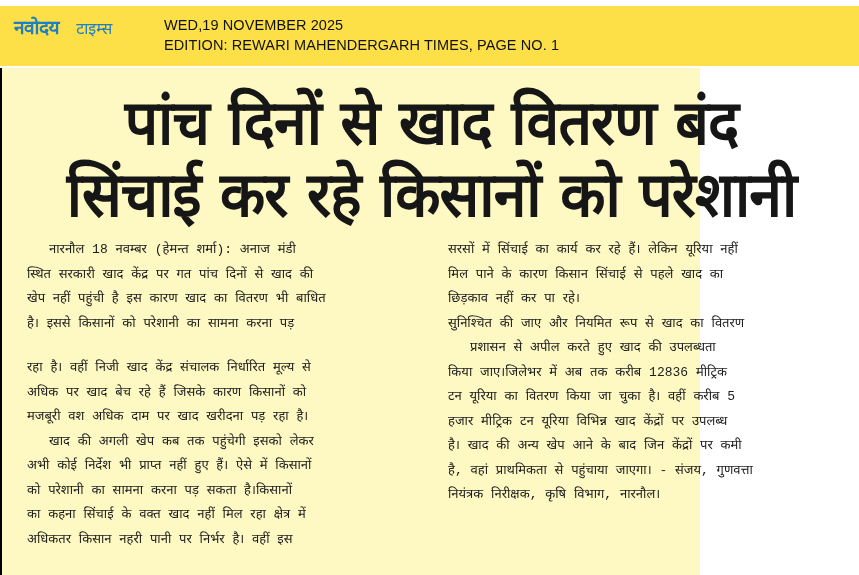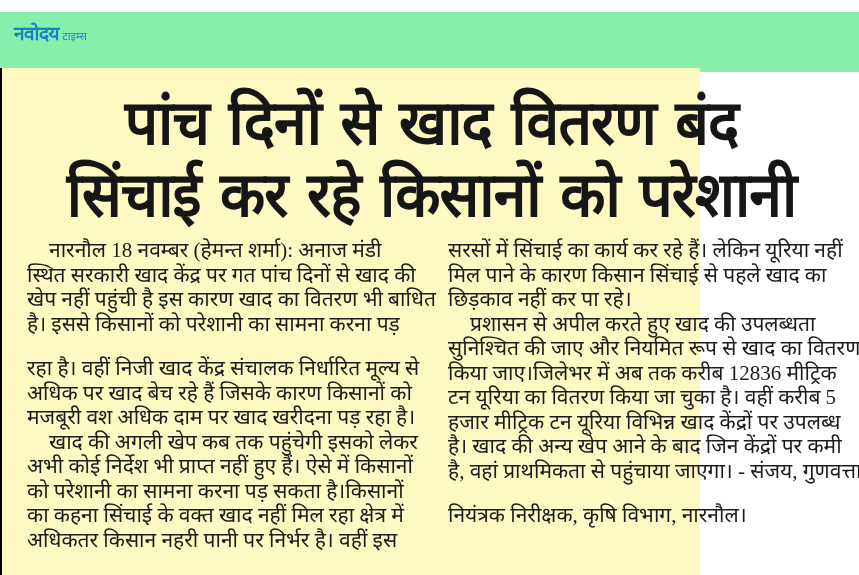--- a/index.html
+++ b/index.html
@@ -1,33 +1,33 @@
 <!DOCTYPE html>
 <html><head>
 <meta charset="utf-8">
 <style>
   * { margin: 0; padding: 0; box-sizing: border-box; }
   html, body { width: 859px; height: 575px; overflow: hidden; background: #ffffff; }
   body { position: relative; font-family: "DejaVu Sans", sans-serif; color: #1a1a1a; }
 
   .topbar {
-    position: absolute; left: 0; top: 12px; width: 859px; height: 60px;
-    background: #86efac;
+    position: absolute; left: 0; top: 6px; width: 859px; height: 60px;
+    background: #fde047;
   }
   .logo {
     position: absolute; left: 14px; top: 8px; height: 26px;
     display: flex; align-items: baseline; white-space: nowrap;
   }
   .logo-main {
     font-family: "DejaVu Sans", sans-serif; font-weight: bold;
     font-size: 19px; color: #1f7fc4; letter-spacing: -0.5px;
   }
   .logo-sub {
     font-family: "DejaVu Sans", sans-serif;
-    font-size: 11px; color: #1f7fc4; margin-left: 3px;
+    font-size: 16px; color: #1f7fc4; margin-left: 17px;
   }
   .edition-info {
     position: absolute; left: 164px; top: 9px;
     font-family: "Liberation Sans", sans-serif; font-size: 14.5px;
     line-height: 20px; color: #111; letter-spacing: 0.1px;
   }
   .edition-info div { white-space: nowrap; }
 
   .clip {
     position: absolute; left: 0; top: 68px; width: 700px; height: 515px;
@@ -44,36 +44,40 @@
   .headline .line {
     display: block; white-space: nowrap;
     font-size: 62px; line-height: 74px;
     transform: scaleX(0.74); transform-origin: center;
     letter-spacing: -1px;
   }
   .headline .line2 { margin-top: -2px; }
 
   .col {
     position: absolute; top: 170px;
-    font-family: Liberation Serif, serif;
-    font-size: 21px; line-height: 24.5px; color: #1c1c1c;
+    font-family: Liberation Mono, monospace;
+    font-size: 13px; line-height: 24.5px; color: #1c1c1c;
   }
   .col-left { left: 25px; width: 392px; }
   .col-right { left: 446px; width: 393px; }
   .para { text-align: justify; text-align-last: left; }
   .para .ln { display: block; white-space: nowrap; overflow: visible; }
   .indent { padding-left: 22px; }
 </style>
 </head>
 <body>
 
 <div class="topbar">
   <div class="logo">
     <span class="logo-main">नवोदय</span>
     <span class="logo-sub">टाइम्स</span>
+  </div>
+  <div class="edition-info">
+    <div>WED,19 NOVEMBER 2025</div>
+    <div>EDITION: REWARI MAHENDERGARH TIMES, PAGE NO. 1</div>
   </div>
 </div>
 
 <div class="clip">
   <h1 class="headline">
     <span class="line line1" style="display: block; transform: scaleX(0.95);">पांच दिनों से खाद वितरण बंद</span>
     <span class="line line2" style="display: block; transform: scaleX(0.95);">सिंचाई कर रहे किसानों को परेशानी</span>
   </h1>
 
   <div class="col col-left">
@@ -95,23 +99,23 @@
     </p>
   </div>
 
   <div class="col col-right">
     <p class="para">
       <span class="ln" style="display: block;">सरसों में सिंचाई का कार्य कर रहे हैं। लेकिन यूरिया नहीं</span>
       <span class="ln" style="display: block;">मिल पाने के कारण किसान सिंचाई से पहले खाद का</span>
       <span class="ln" style="display: block;">छिड़काव नहीं कर पा रहे।</span>
     </p>
     <p class="para">
+      <span class="ln" style="display: block;">सुनिश्चित की जाए और नियमित रूप से खाद का वितरण</span>
       <span class="ln indent" style="display: block;">प्रशासन से अपील करते हुए खाद की उपलब्धता</span>
-      <span class="ln" style="display: block;">सुनिश्चित की जाए और नियमित रूप से खाद का वितरण</span>
       <span class="ln" style="display: block;">किया जाए।जिलेभर में अब तक करीब 12836 मीट्रिक</span>
       <span class="ln" style="display: block;">टन यूरिया का वितरण किया जा चुका है। वहीं करीब 5</span>
       <span class="ln" style="display: block;">हजार मीट्रिक टन यूरिया विभिन्न खाद केंद्रों पर उपलब्ध</span>
       <span class="ln" style="display: block;">है। खाद की अन्य खेप आने के बाद जिन केंद्रों पर कमी</span>
       <span class="ln" style="display: block;">है, वहां प्राथमिकता से पहुंचाया जाएगा। - संजय, गुणवत्ता</span>
-      <span class="ln" style="display: block; margin-top: 20px;">नियंत्रक निरीक्षक, कृषि विभाग, नारनौल।</span>
+      <span class="ln" style="display: block;">नियंत्रक निरीक्षक, कृषि विभाग, नारनौल।</span>
     </p>
   </div>
 </div>
 
 </body></html>

